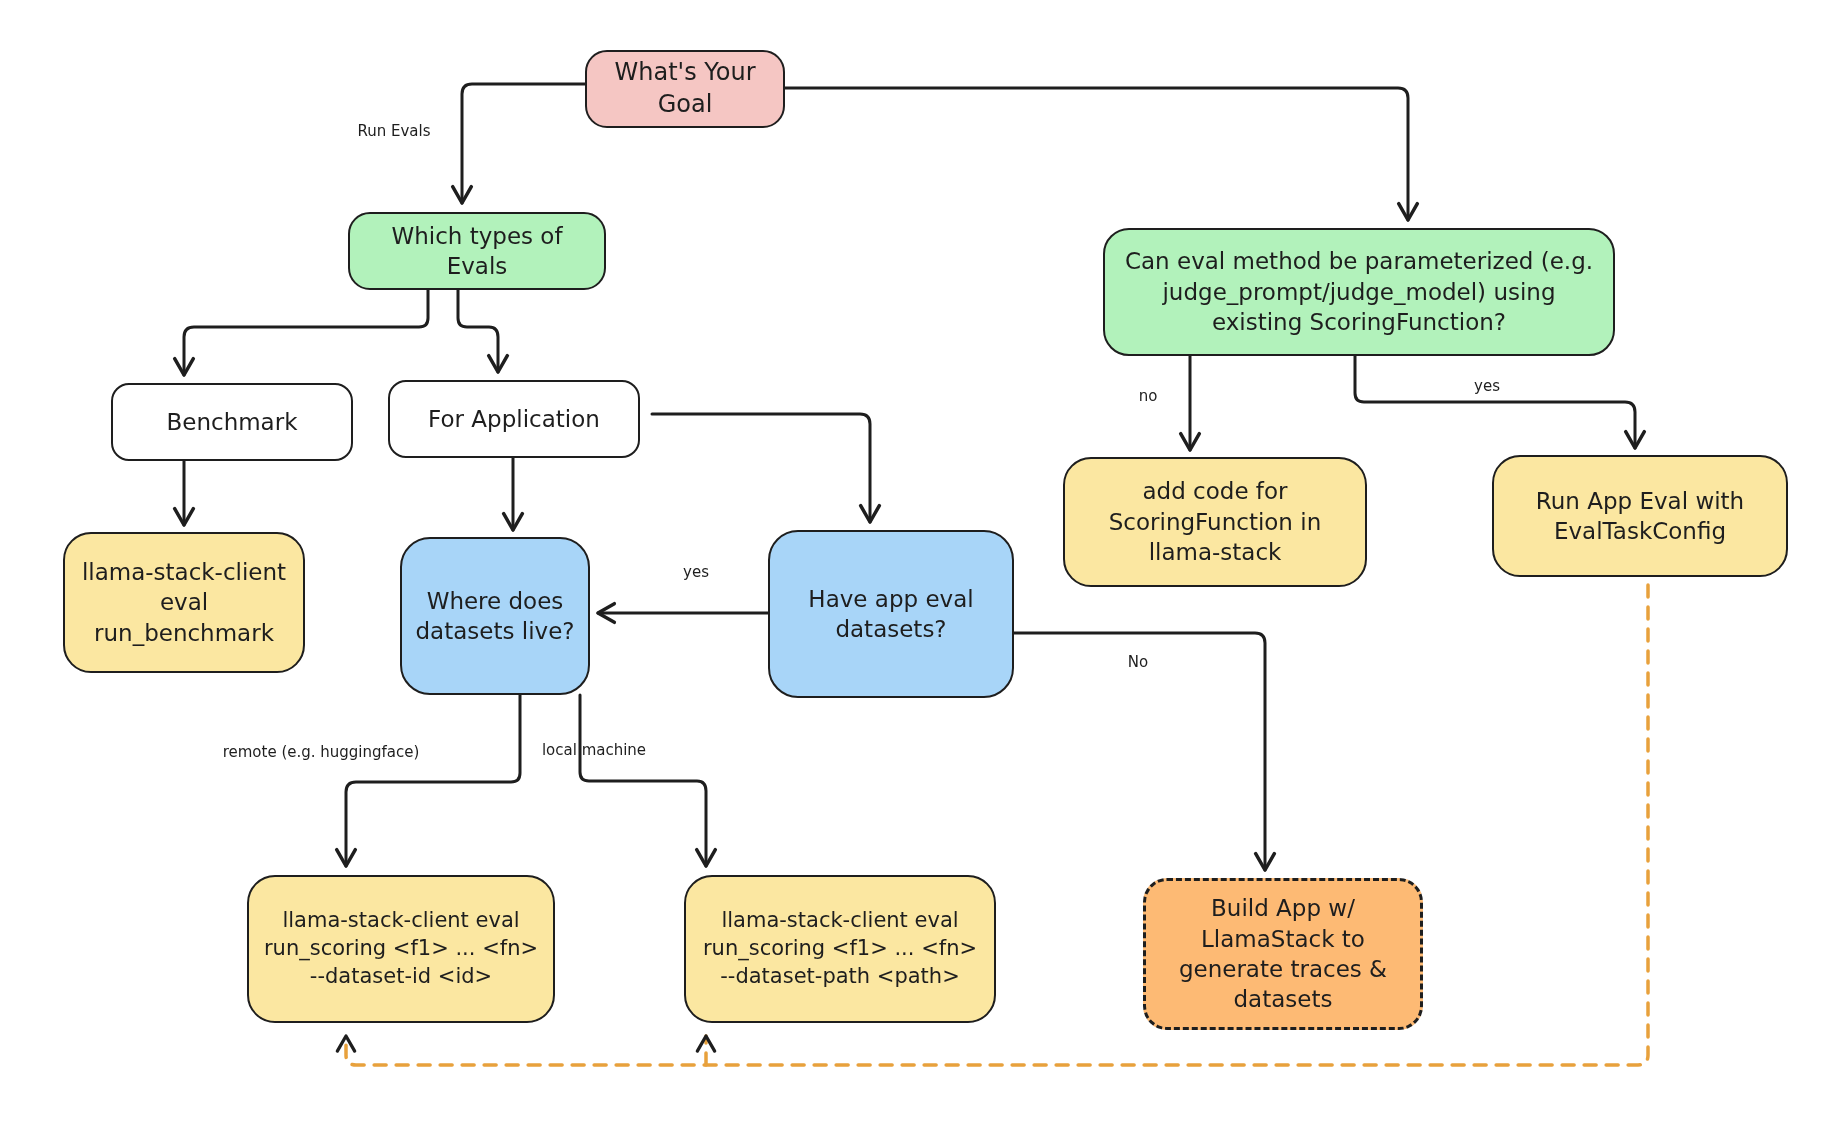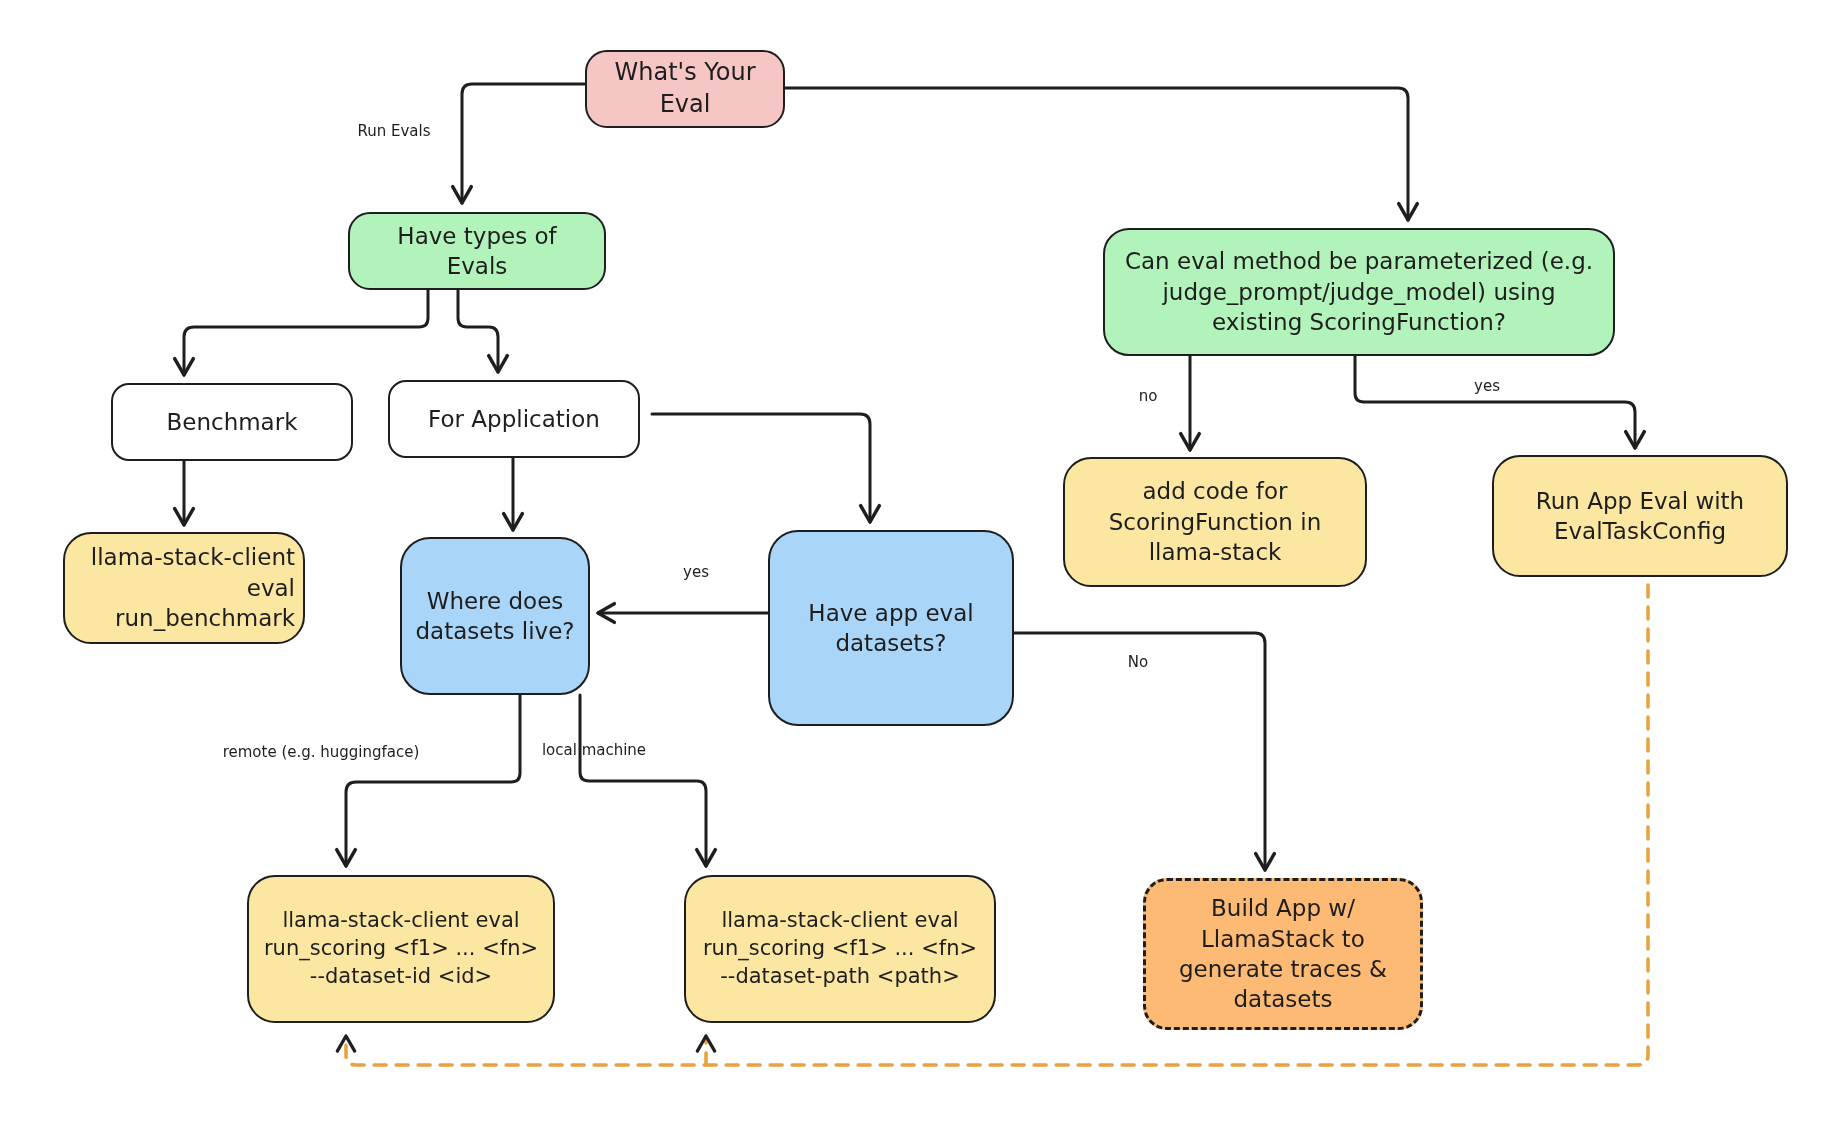--- a/index.html
+++ b/index.html
@@ -39,23 +39,23 @@
     font-size: 15px;
     line-height: 1.35;
   }
 
   
   .n-goal      { left: 585px;  top: 50px;  width: 200px; height: 78px;  font-size: 24px; }
   .n-which     { left: 348px;  top: 212px; width: 258px; height: 78px; }
   .n-caneval   { left: 1103px; top: 228px; width: 512px; height: 128px; border-radius: 26px; }
   .n-benchmark { left: 63px;   top: 383px; width: 242px; height: 78px;  border-radius: 18px; }
   .n-forapp    { left: 388px;  top: 380px; width: 252px; height: 78px;  border-radius: 18px; }
-  .n-runbench  { left: 63px;   top: 532px; width: 242px; height: 112px; border-radius: 28px; text-align: right; }
+  .n-runbench  { left: 63px;   top: 532px; width: 242px; height: 141px; border-radius: 28px; }
   .n-where     { left: 400px;  top: 537px; width: 190px; height: 158px; border-radius: 30px; }
-  .n-have      { left: 768px;  top: 530px; width: 246px; height: 196px; border-radius: 30px; }
+  .n-have      { left: 768px;  top: 530px; width: 246px; height: 168px; border-radius: 30px; }
   .n-addcode   { left: 1063px; top: 457px; width: 304px; height: 130px; border-radius: 28px; }
   .n-runapp    { left: 1492px; top: 455px; width: 296px; height: 122px; border-radius: 28px; }
   .n-scoreid   { left: 247px;  top: 875px; width: 308px; height: 148px; font-size: 21px; border-radius: 28px; }
   .n-scorepath { left: 684px;  top: 875px; width: 312px; height: 148px; font-size: 21px; border-radius: 28px; }
   .n-buildapp  { left: 1143px; top: 878px; width: 280px; height: 152px; border-style: dashed; border-width: 3px; border-radius: 24px; }
 
   
   .l-runevals { left: 394px;  top: 131px; }
   .l-develop  { left: 1262px; top: 140px; font-size: 23px; }
   .l-no1      { left: 1148px; top: 396px; }
@@ -90,23 +90,23 @@
     <path d="M520 695 V773 Q520 782 511 782 H356 Q346 782 346 792 V866" marker-end="url(#ahb)"></path>
     <path d="M580 695 V772 Q580 781 589 781 H697 Q706 781 706 791 V866" marker-end="url(#ahb)"></path>
     <path d="M1014 633 H1255 Q1265 633 1265 643 V870" marker-end="url(#ahb)"></path>
     <path d="M1190 356 V450" marker-end="url(#ahb)"></path>
     <path d="M1355 356 V393 Q1355 402 1364 402 H1625 Q1635 402 1635 412 V448" marker-end="url(#ahb)"></path>
     <path class="orange" d="M1648 585 V1055 Q1648 1065 1638 1065 H356 Q346 1065 346 1055 V1036" marker-end="url(#aho)"></path>
     <path class="orange" d="M706 1065 V1036" marker-end="url(#aho)"></path>
   </svg>
 
   <div class="node n-goal" style="background: rgb(245, 198, 195);">What's Your
-Eval</div>
+Goal</div>
 
-  <div class="node n-which" style="background: rgb(178, 242, 187);">Have types of
+  <div class="node n-which" style="background: rgb(178, 242, 187);">Which types of
 Evals</div>
 
   <div class="node n-caneval" style="background: rgb(178, 242, 187);">Can eval method be parameterized (e.g.
 judge_prompt/judge_model) using
 existing ScoringFunction?</div>
 
   <div class="node n-benchmark" style="background: rgb(255, 255, 255); margin-left: 48px;">Benchmark</div>
 
   <div class="node n-forapp" style="background: rgb(255, 255, 255);">For Application</div>
 

